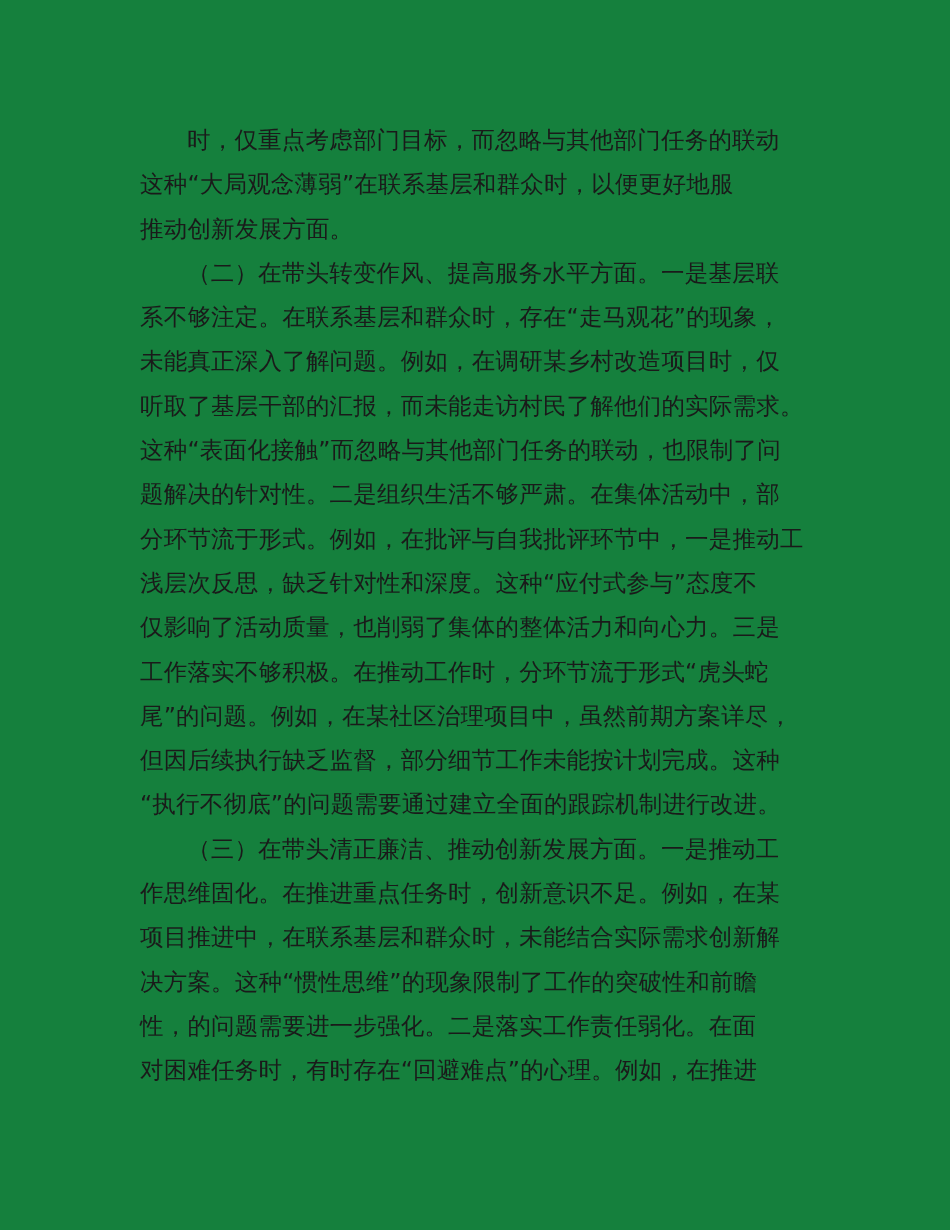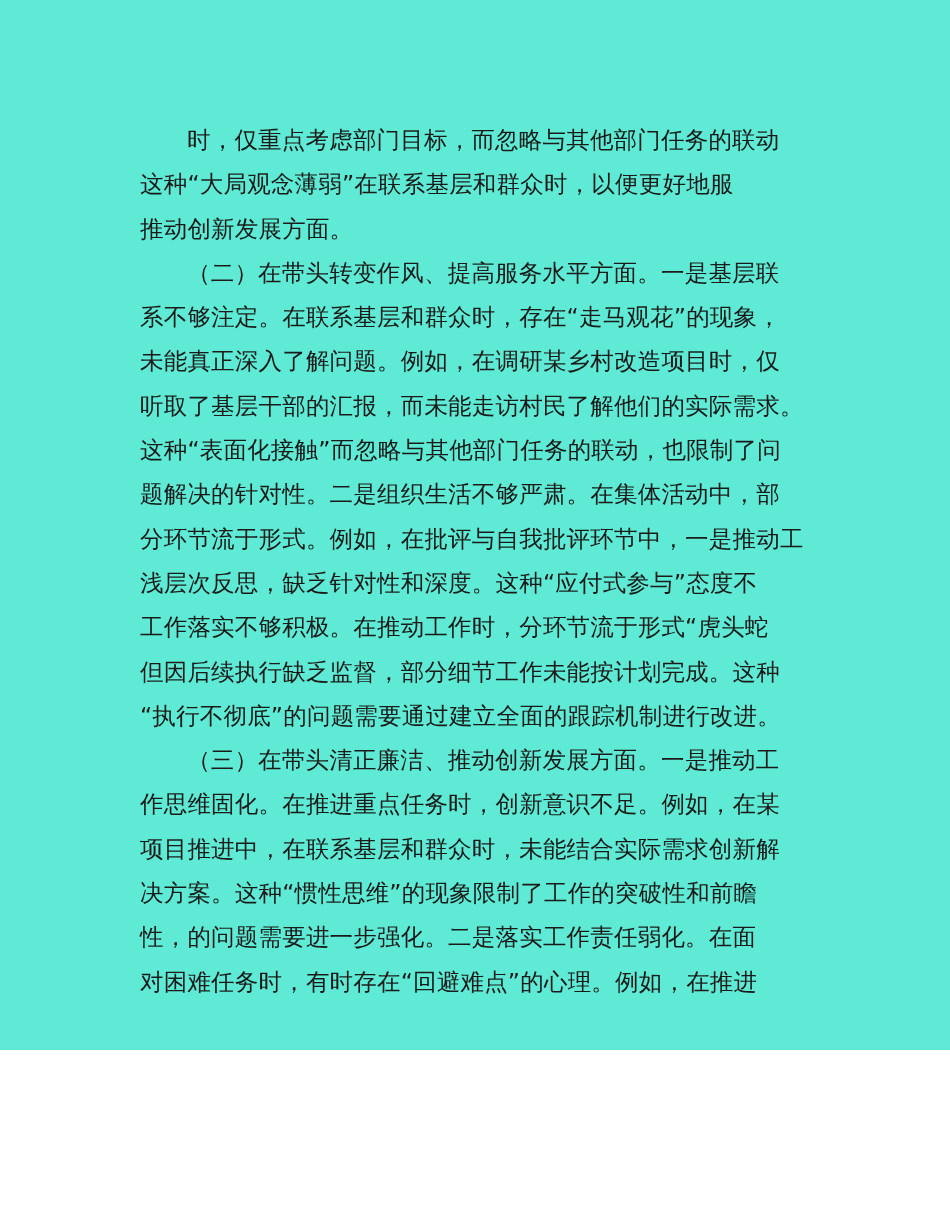--- a/index.html
+++ b/index.html
@@ -1,18 +1,18 @@
 <!DOCTYPE html>
 <html><head>
 <meta charset="utf-8">
 <style>
   html, body { margin:0; padding:0; background:#ffffff; }
   body { width:950px; height:1230px; position:relative; overflow:hidden;
          font-family:"DejaVu Sans","Liberation Sans",sans-serif; color:#1a1a1a; }
-  .page { position:absolute; left:0; top:0; width:950px; height:1050px; background:#5eead4; }
+  .page { position:absolute; left:0; top:0; width:950px; height:1230px; background:#15803d; }
   .body-text { position:absolute; left:140px; top:118px; width:700px; }
   .para { margin:0; }
   .line { display:block; height:44.3px; line-height:44.3px; font-size:23.5px;
           white-space:nowrap; letter-spacing:0.2px; }
   .indent { padding-left:47px; }
 </style>
 </head>
 <body>
 
 <div class="page">
@@ -26,21 +26,23 @@
 
     <div class="para">
       <span class="line indent">（二）在带头转变作风、提高服务水平方面。一是基层联</span>
       <span class="line">系不够注定。在联系基层和群众时，存在“走马观花”的现象，</span>
       <span class="line">未能真正深入了解问题。例如，在调研某乡村改造项目时，仅</span>
       <span class="line">听取了基层干部的汇报，而未能走访村民了解他们的实际需求。</span>
       <span class="line">这种“表面化接触”而忽略与其他部门任务的联动，也限制了问</span>
       <span class="line">题解决的针对性。二是组织生活不够严肃。在集体活动中，部</span>
       <span class="line">分环节流于形式。例如，在批评与自我批评环节中，一是推动工</span>
       <span class="line">浅层次反思，缺乏针对性和深度。这种“应付式参与”态度不</span>
+      <span class="line">仅影响了活动质量，也削弱了集体的整体活力和向心力。三是</span>
       <span class="line">工作落实不够积极。在推动工作时，分环节流于形式“虎头蛇</span>
+      <span class="line">尾”的问题。例如，在某社区治理项目中，虽然前期方案详尽，</span>
       <span class="line">但因后续执行缺乏监督，部分细节工作未能按计划完成。这种</span>
       <span class="line">“执行不彻底”的问题需要通过建立全面的跟踪机制进行改进。</span>
     </div>
 
     <div class="para">
       <span class="line indent">（三）在带头清正廉洁、推动创新发展方面。一是推动工</span>
       <span class="line">作思维固化。在推进重点任务时，创新意识不足。例如，在某</span>
       <span class="line">项目推进中，在联系基层和群众时，未能结合实际需求创新解</span>
       <span class="line">决方案。这种“惯性思维”的现象限制了工作的突破性和前瞻</span>
       <span class="line">性，的问题需要进一步强化。二是落实工作责任弱化。在面</span>

